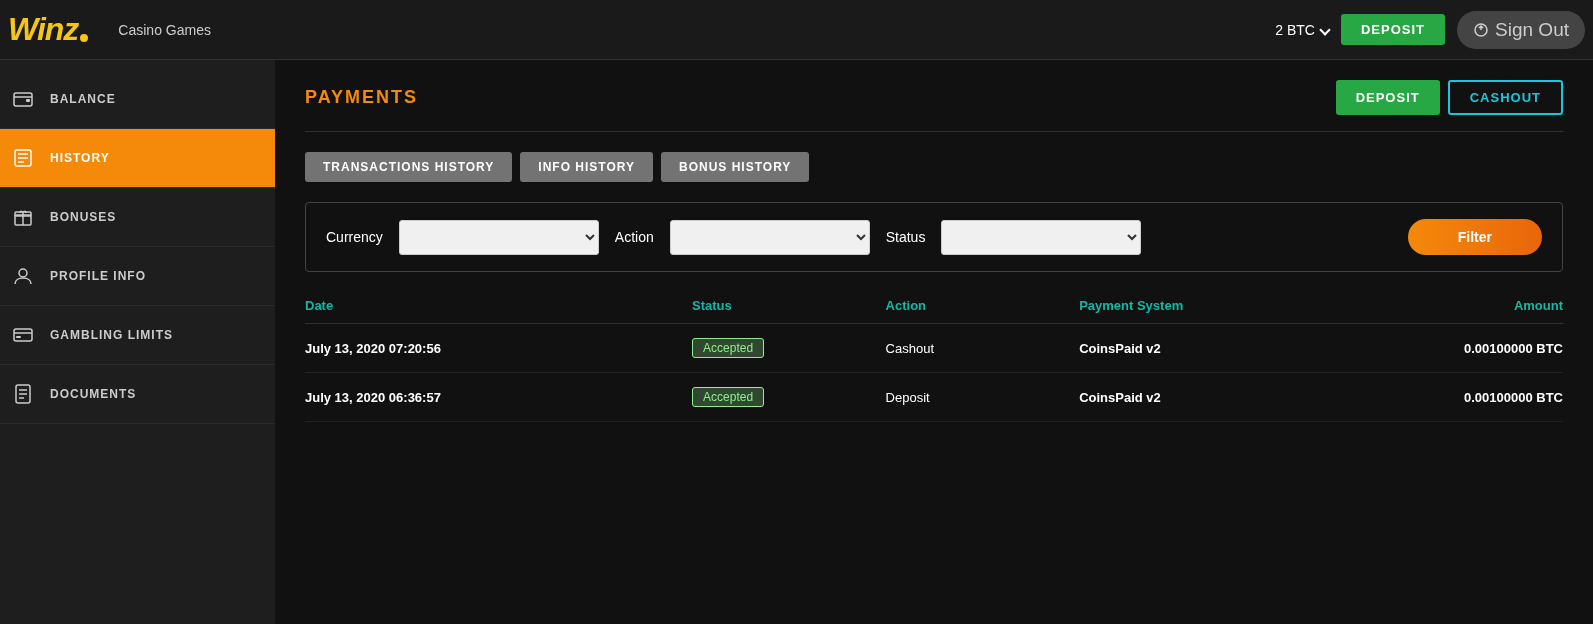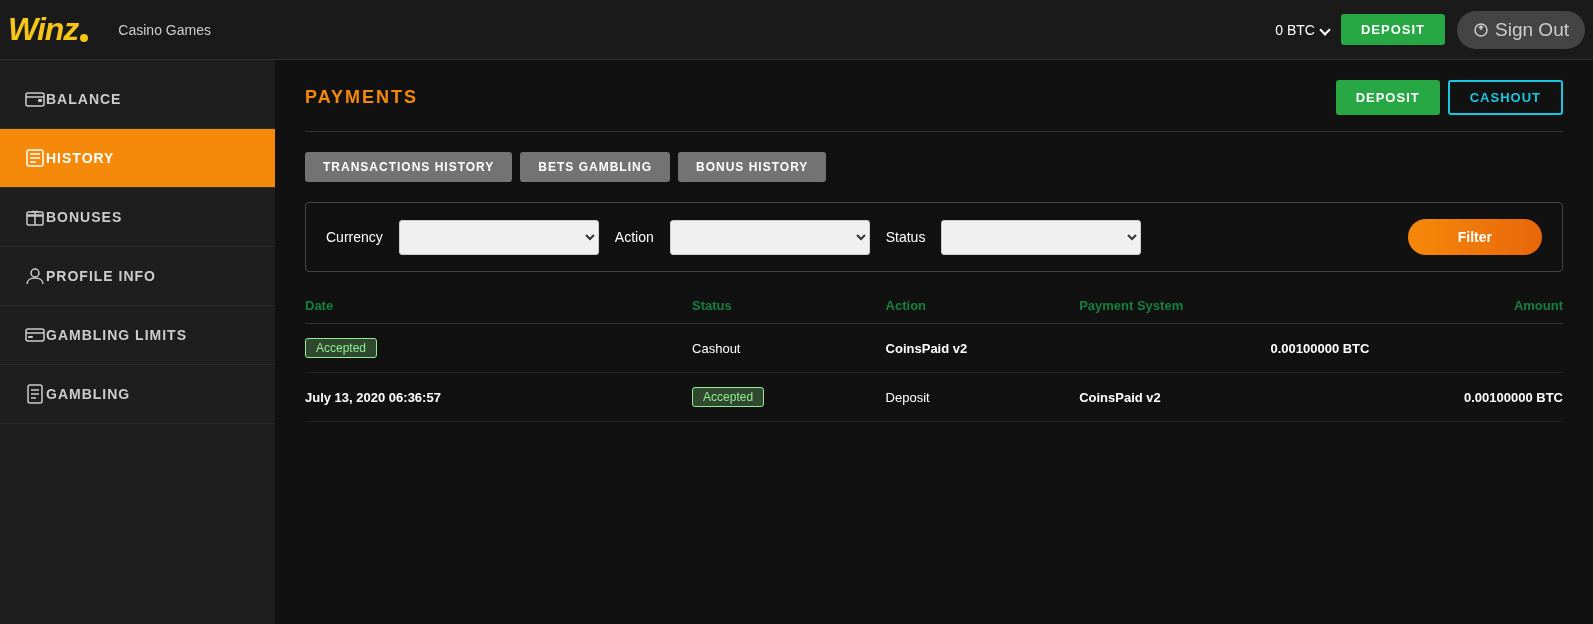--- a/index.html
+++ b/index.html
@@ -93,24 +93,25 @@
     
     .sidebar {
       width: 275px;
       background: #1e1e1e;
       flex-shrink: 0;
       padding-top: 10px;
     }
     .sidebar-item {
       display: flex;
       align-items: center;
-      padding: 18px 24px;
+      gap: 16px;
+      padding: 18px 12px;
       cursor: pointer;
       color: #ccc;
-      font-size: 14px;
+      font-size: 12px;
       font-weight: bold;
       letter-spacing: 1px;
       border-bottom: 1px solid #2a2a2a;
     }
     .sidebar-item.active {
       background: #f5890a;
       color: #fff;
     }
     .sidebar-icon {
       width: 22px;
@@ -227,21 +228,21 @@
 
     
     .table-header {
       display: grid;
       grid-template-columns: 2fr 1fr 1fr 1.5fr 1fr;
       padding: 10px 0;
       border-bottom: 1px solid #333;
       margin-bottom: 0;
     }
     .table-header-cell {
-      color: #15803d;
+      color: #14b8a6;
       font-size: 13px;
       font-weight: bold;
     }
     .table-header-cell.right { text-align: right; }
 
     .table-row {
       display: grid;
       grid-template-columns: 2fr 1fr 1fr 1.5fr 1fr;
       padding: 14px 0;
       border-bottom: 1px solid #222;
@@ -274,21 +275,21 @@
 <body>
 
 <header class="header">
   <div class="logo">
     <span class="logo-text">Winz</span>
     <span class="logo-dot"></span>
   </div>
   <span class="header-nav">Casino Games</span>
   <div class="header-right">
     <div class="btc-balance">
-      <span>0 BTC</span>
+      <span>2 BTC</span>
       <span class="chevron-down"></span>
     </div>
     <button class="btn-deposit-header">DEPOSIT</button>
     <button class="btn-signout">
       <svg width="16" height="16" viewBox="0 0 16 16" fill="none">
         <circle cx="8" cy="8" r="6" stroke="#ccc" stroke-width="1.5" fill="none"></circle>
         <path d="M8 4 L8 8 M10 6 L8 4 L6 6" stroke="#ccc" stroke-width="1.5"></path>
       </svg>
       <span>Sign Out</span>
     </button>
@@ -353,38 +354,38 @@
       <span>GAMBLING LIMITS</span>
     </div>
 
     <div class="sidebar-item">
       <span class="sidebar-icon">
         <svg width="20" height="20" viewBox="0 0 20 20" fill="none">
           <rect x="3" y="1" width="14" height="18" rx="2" stroke="#ccc" stroke-width="1.5" fill="none"></rect>
           <path d="M6 6h8M6 10h8M6 14h5" stroke="#ccc" stroke-width="1.5"></path>
         </svg>
       </span>
-      <span>GAMBLING</span>
+      <span>DOCUMENTS</span>
     </div>
 
   </nav>
 
   <main class="main">
 
     <div class="payments-header">
       <span class="payments-title">PAYMENTS</span>
       <div class="payments-header-buttons">
         <button class="btn-deposit-main">DEPOSIT</button>
         <button class="btn-cashout">CASHOUT</button>
       </div>
     </div>
 
     <div class="history-tabs">
       <button class="tab-btn">TRANSACTIONS HISTORY</button>
-      <button class="tab-btn">BETS GAMBLING</button>
+      <button class="tab-btn">INFO HISTORY</button>
       <button class="tab-btn">BONUS HISTORY</button>
     </div>
 
     <div class="filter-area">
       <label class="filter-label">Currency</label>
       <select class="filter-select">
         <option value=""></option>
         <option value="btc">BTC</option>
         <option value="eth">ETH</option>
       </select>
@@ -408,20 +409,21 @@
 
     <div class="table-header">
       <div class="table-header-cell">Date</div>
       <div class="table-header-cell">Status</div>
       <div class="table-header-cell">Action</div>
       <div class="table-header-cell">Payment System</div>
       <div class="table-header-cell right">Amount</div>
     </div>
 
     <div class="table-row">
+      <div class="table-cell bold">July 13, 2020 07:20:56</div>
       <div class="table-cell">
         <span class="status-badge">Accepted</span>
       </div>
       <div class="table-cell">Cashout</div>
       <div class="table-cell bold">CoinsPaid v2</div>
       <div class="amount-cell">0.00100000 BTC</div>
     </div>
 
     <div class="table-row">
       <div class="table-cell bold">July 13, 2020 06:36:57</div>

